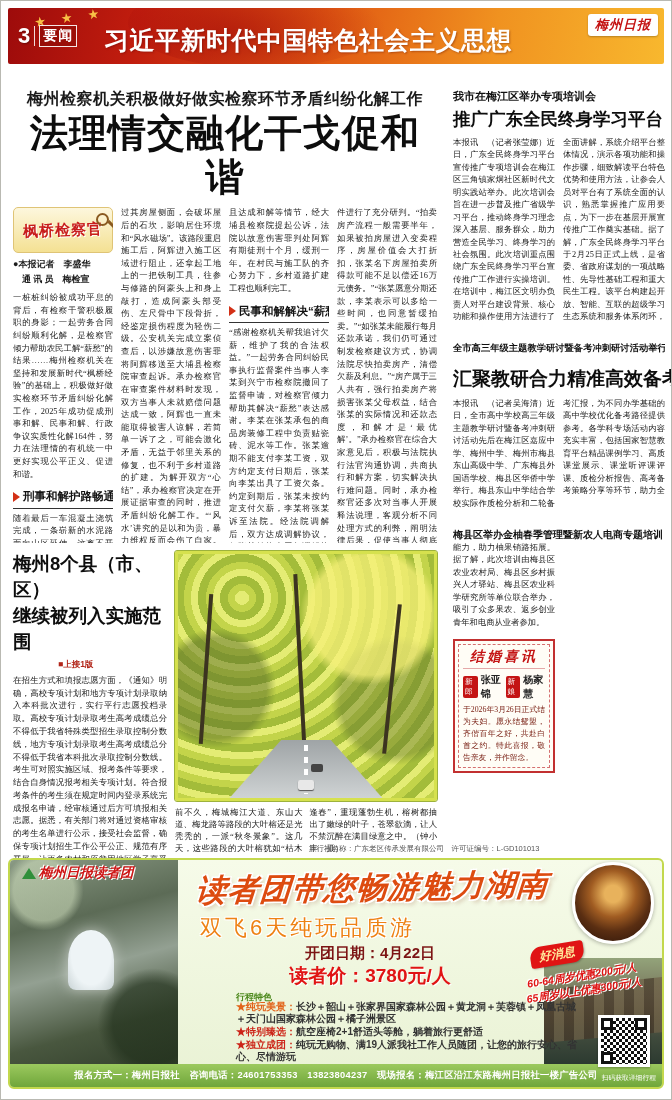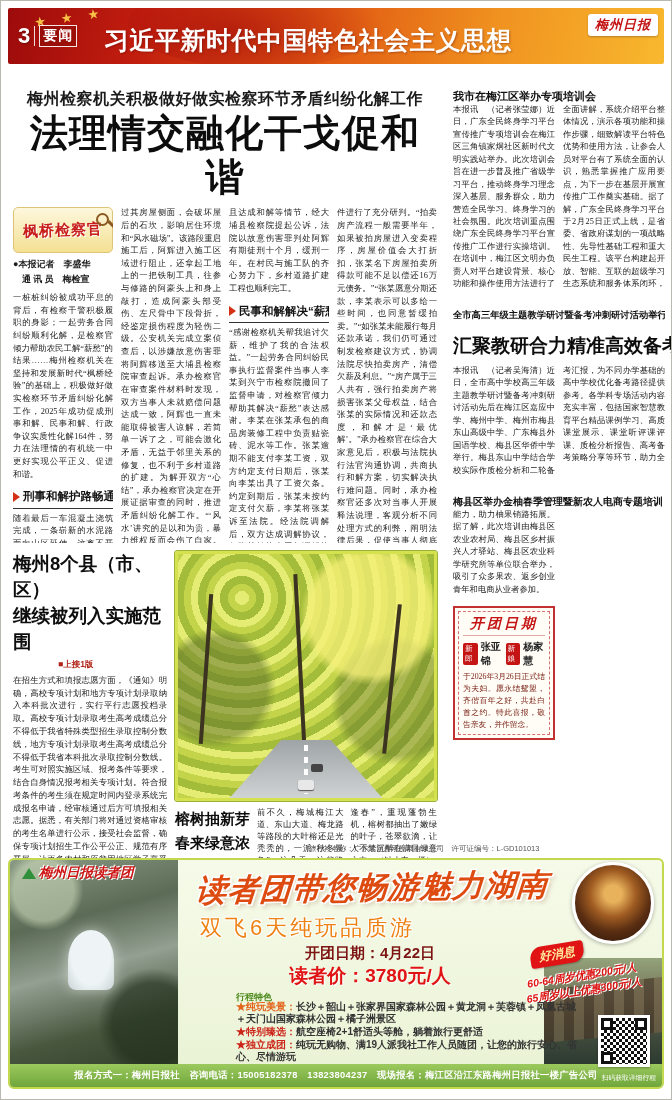--- a/index.html
+++ b/index.html
@@ -229,48 +229,45 @@
         <div class="photo">
           <div class="foliage2"></div>
           <div class="trunk t1"></div>
           <div class="trunk t2"></div>
           <div class="trunk t3"></div>
           <div class="road"></div>
           <div class="car c1"></div>
           <div class="car c2"></div>
         </div>
         <div class="caption-row">
-          <div class="cap-title">
-            <div>榕树抽新芽</div>
-            <div>春来绿意浓</div>
-          </div>
           <div class="cap-text">前不久，梅城梅江大道、东山大道、梅龙路等路段的大叶榕还是光秃秃的，一派“秋冬景象”。这几天，这些路段的大叶榕犹如“枯木逢春”，重现蓬勃生机，榕树都抽出了嫩绿的叶子，苍翠欲滴，让人不禁沉醉在满目绿意之中。（钟小丰　摄）</div>
         </div>
       </div>
     </div>
   </div>
 
   <div class="main-right">
     <div class="a1">
       <div class="r-kicker">我市在梅江区举办专项培训会</div>
+      <div class="r-head">推广广东全民终身学习平台</div>
       <div class="r-body">本报讯　（记者张莹娜）近日，广东全民终身学习平台宣传推广专项培训会在梅江区三角镇家炯社区新时代文明实践站举办。此次培训会旨在进一步普及推广省级学习平台，推动终身学习理念深入基层、服务群众，助力营造全民学习、终身学习的社会氛围。此次培训重点围绕广东全民终身学习平台宣传推广工作进行实操培训。在培训中，梅江区文明办负责人对平台建设背景、核心功能和操作使用方法进行了全面讲解，系统介绍平台整体情况，演示各项功能和操作步骤，细致解读平台特色优势和使用方法，让参会人员对平台有了系统全面的认识，熟悉掌握推广应用要点，为下一步在基层开展宣传推广工作奠实基础。据了解，广东全民终身学习平台于2月25日正式上线，是省委、省政府谋划的一项战略性、先导性基础工程和重大民生工程。该平台构建起开放、智能、互联的超级学习生态系统和服务体系闭环，通过“统一平台＋课程超市”、线上线下融合多场景应用等创新模式，系统性破解群众“在哪学、学什么、怎么学”的学习难题。平台集成统一身份认证体系，实现“一个账号、全省通用”，个人学习数据可跨平台贯通、连续性累积，用户仅需一次实名登录，即可无缝访问省内逐步整合的主流学习平台优质资源，极大提升学习便捷性，推动全省优质学习资源要素的优化整合和高效共享，为每个学习者打造专属个性化数字学习空间。此次培训会由市文明办指导，梅江区文明办、梅江区新时代文明实践中心主办。市文明办相关负责人表示，接下来，将紧扣不同群体学习需求，精准推送适配学习课程，把广东全民终身学习平台推广与各类特色主题文明实践活动有机结合起来，引导广大群众积极体验平台课程，让终身学习理念深入人心、落地见效。</div>
     </div>
     <div class="a2">
       <div class="r-kicker">全市高三年级主题教学研讨暨备考冲刺研讨活动举行</div>
       <div class="r-head">汇聚教研合力精准高效备考</div>
       <div class="r-body">本报讯　（记者吴海清）近日，全市高中学校高三年级主题教学研讨暨备考冲刺研讨活动先后在梅江区嘉应中学、梅州中学、梅州市梅县东山高级中学、广东梅县外国语学校、梅县区华侨中学举行。梅县东山中学结合学校实际作质检分析和二轮备考汇报，为不同办学基础的高中学校优化备考路径提供参考。各学科专场活动内容充实丰富，包括国家智慧教育平台精品课例学习、高质课堂展示、课堂听评课评课、质检分析报告、高考备考策略分享等环节，助力全市高三师生科学备考、精准施策、高效冲刺。</div>
     </div>
     <div class="a3">
       <div class="r-kicker">梅县区举办金柚春季管理暨新农人电商专题培训</div>
       <div class="a3-row">
         <div class="a3-colR">
           <div class="txt">能力，助力柚果销路拓展。据了解，此次培训由梅县区农业农村局、梅县区乡村振兴人才驿站、梅县区农业科学研究所等单位联合举办，吸引了众多果农、返乡创业青年和电商从业者参加。</div>
           <div class="wedding">
             <div class="inner">
-              <div class="w-title">开团日期</div>
+              <div class="w-title">结婚喜讯</div>
               <div class="w-names">
                 <span class="w-badge">新郎</span>
                 <span class="w-name">张亚锦</span>
                 <span class="w-badge">新娘</span>
                 <span class="w-name">杨家慧</span>
               </div>
               <div class="w-body">于2026年3月26日正式结为夫妇。愿永结鸳盟，齐偕百年之好，共赴白首之约。特此喜报，敬告亲友，并作留念。</div>
             </div>
           </div>
         </div>
@@ -305,21 +302,21 @@
     </div>
     <div class="feat-title">行程特色</div>
     <div class="features">
       <div class="feat"><span class="flabel fl-orange">★纯玩美景：</span><span>长沙＋韶山＋张家界国家森林公园＋黄龙洞＋芙蓉镇＋凤凰古城＋天门山国家森林公园＋橘子洲景区</span></div>
       <div class="feat"><span class="flabel fl-red">★特别臻选：</span><span>航空座椅2+1舒适头等舱，躺着旅行更舒适</span></div>
       <div class="feat"><span class="flabel fl-red">★独立成团：</span><span>纯玩无购物、满19人派我社工作人员随团，让您的旅行安心、省心、尽情游玩</span></div>
       <div class="feat"><span class="flabel fl-orange">★舒适睡眠：</span><span>全程入住网评4钻酒店或客栈</span></div>
       <div class="feat"><span class="flabel fl-orange">★特色美食：</span><span>品尝毛氏红烧肉、土家三下锅、苗王宴</span></div>
       <div class="feat"><span class="flabel fl-red">★特别安排：</span><span>魅力湘西表演、凤凰古城（夜景·沱江泛舟）</span></div>
     </div>
-    <div class="ad-bar">报名方式一：梅州日报社　咨询电话：15005182378　13823804237　现场报名：梅江区沿江东路梅州日报社一楼广告公司</div>
+    <div class="ad-bar">报名方式一：梅州日报社　咨询电话：24601753353　13823804237　现场报名：梅江区沿江东路梅州日报社一楼广告公司</div>
     <div class="qr">
       <div class="qr-inner">
         <span class="qr-c qc1"></span>
         <span class="qr-c qc2"></span>
         <span class="qr-c qc3"></span>
       </div>
     </div>
     <div class="qr-caption">扫码获取详细行程</div>
   </div>
 

